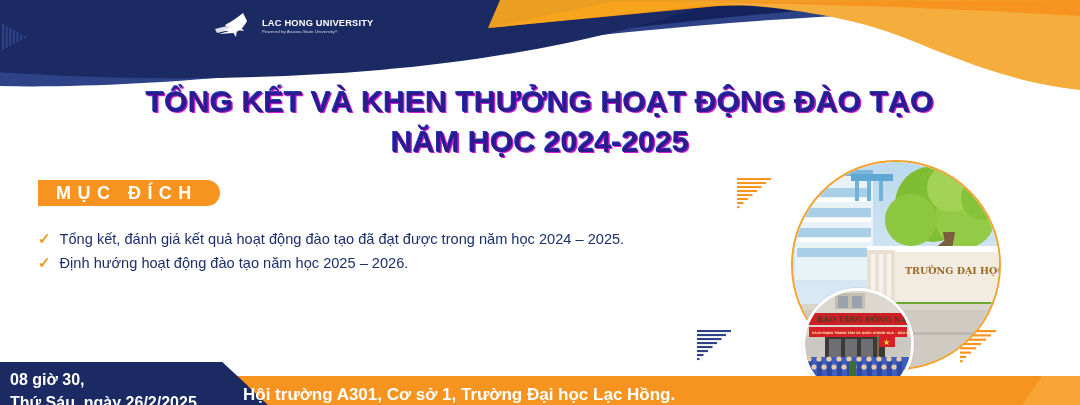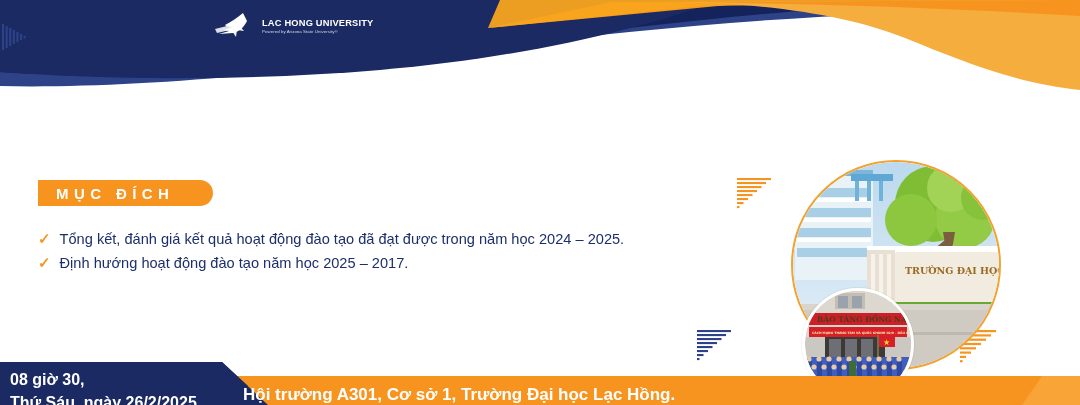--- a/index.html
+++ b/index.html
@@ -54,21 +54,21 @@
   .pill{
     position:absolute;left:38px;top:180px;
     height:26px;min-width:135px;
     background:#f79420;
     border-radius:0 13px 13px 0;
     display:flex;align-items:center;
     padding:0 22px 0 18px;
     z-index:5;
   }
   .pill-label{
-    color:#ffffff;font-size:15px;font-weight:bold;
+    color:#ffffff;font-size:18px;font-weight:bold;
     letter-spacing:.36em;white-space:nowrap;
   }
 
   
   .bullets{
     position:absolute;left:38px;top:228px;
     width:640px;z-index:5;
   }
   .bullet{
     color:#1c2f6b;
@@ -152,31 +152,35 @@
           <path d="M2,17 L14,14 L17,18 L4,21 Z" opacity="0.85"></path>
         </g>
       </svg>
     </span>
     <span class="logo-text">
       <span class="logo-name">LAC HONG UNIVERSITY</span>
       <span class="logo-sub">Powered by Arizona State University®</span>
     </span>
   </div>
 
+  <div class="title-block">
+    <div class="title-line">TỔNG KẾT VÀ KHEN THƯỞNG HOẠT ĐỘNG ĐÀO TẠO</div>
+    <div class="title-line">NĂM HỌC 2024-2025</div>
+  </div>
 
   <div class="pill">
     <span class="pill-label">MỤC ĐÍCH</span>
   </div>
 
   <div class="bullets">
     <div class="bullet">
       <span class="check">✓</span><span class="bullet-text">Tổng kết, đánh giá kết quả hoạt động đào tạo đã đạt được trong năm học 2024 – 2025.</span>
     </div>
     <div class="bullet">
-      <span class="check">✓</span><span class="bullet-text">Định hướng hoạt động đào tạo năm học 2025 – 2017.</span>
+      <span class="check">✓</span><span class="bullet-text">Định hướng hoạt động đào tạo năm học 2025 – 2026.</span>
     </div>
   </div>
 
   <div class="tri tri-left">
     <svg width="26" height="26" viewBox="0 0 26 26" xmlns="http://www.w3.org/2000/svg">
       <g fill="#2e4288">
         <rect x="0" y="0" width="2.1" height="26"></rect>
         <rect x="3.6" y="2" width="2.1" height="22"></rect>
         <rect x="7.2" y="4" width="2.1" height="18"></rect>
         <rect x="10.8" y="6" width="2.1" height="14"></rect>

